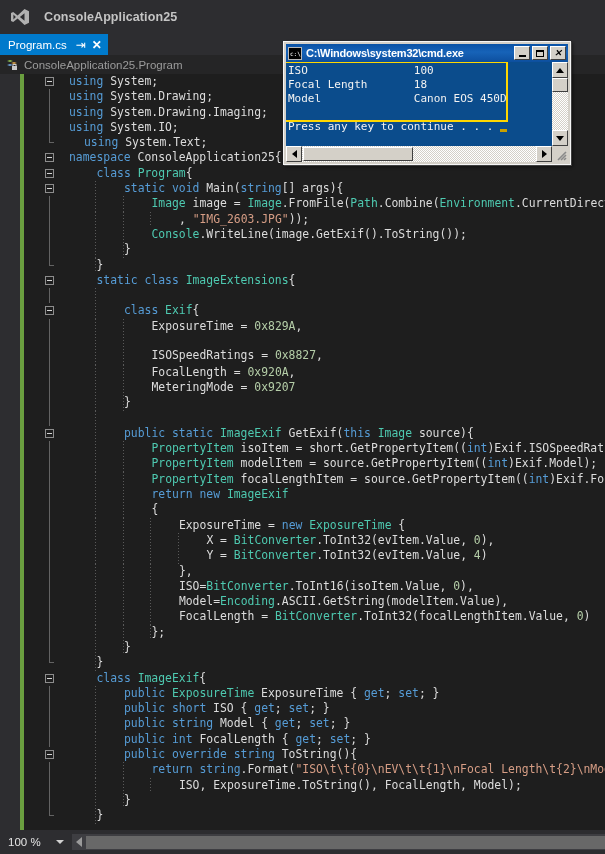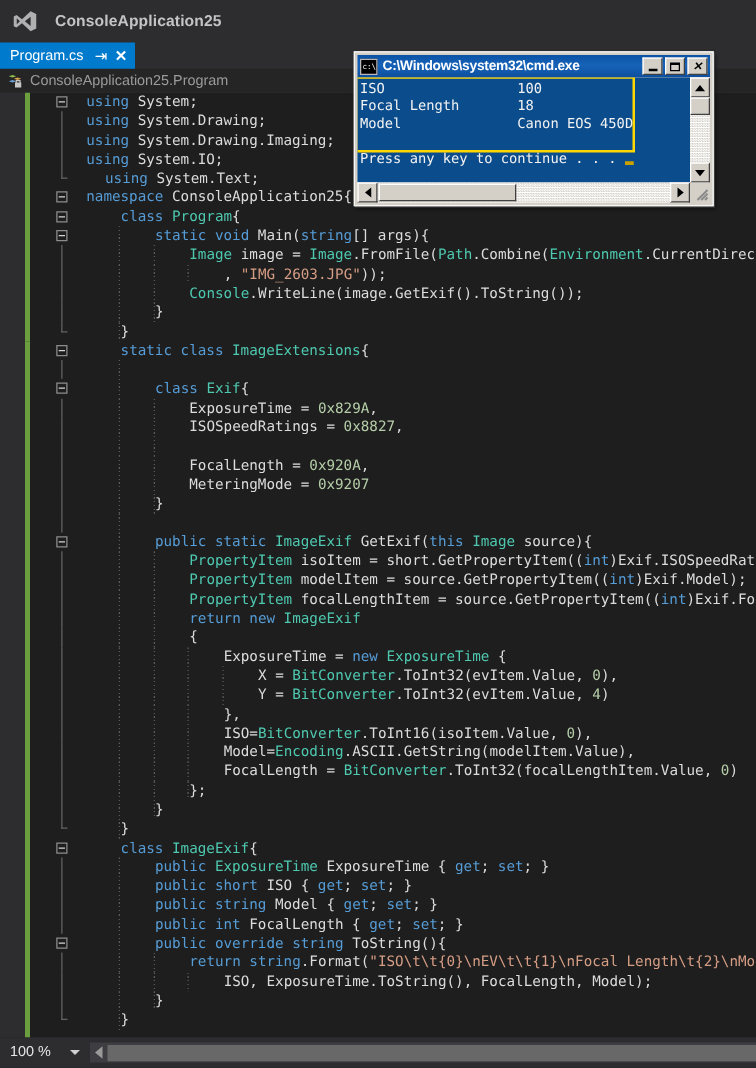--- a/index.html
+++ b/index.html
@@ -170,21 +170,21 @@
         <div class="line"><span class="boxgl"></span><span class="ig" style="left: 51.48px;"></span><span class="code" style="padding-left: 54.96px;"><span class="kw">static</span><span class="pl"> </span><span class="kw">void</span><span class="pl"> Main(</span><span class="kw">string</span><span class="pl">[] args){</span></span></div>
         <div class="line"><span class="vline"></span><span class="ig" style="left: 51.48px;"></span><span class="ig" style="left: 78.96px;"></span><span class="code" style="padding-left: 82.44px;"><span class="ty">Image</span><span class="pl"> image = </span><span class="ty">Image</span><span class="pl">.FromFile(</span><span class="ty">Path</span><span class="pl">.Combine(</span><span class="ty">Environment</span><span class="pl">.CurrentDirectory</span></span></div>
         <div class="line"><span class="vline"></span><span class="ig" style="left: 51.48px;"></span><span class="ig" style="left: 78.96px;"></span><span class="ig" style="left: 106.44px;"></span><span class="code" style="padding-left: 109.92px;"><span class="pl">, </span><span class="st">"IMG_2603.JPG"</span><span class="pl">));</span></span></div>
         <div class="line"><span class="vline"></span><span class="ig" style="left: 51.48px;"></span><span class="ig" style="left: 78.96px;"></span><span class="code" style="padding-left: 82.44px;"><span class="ty">Console</span><span class="pl">.WriteLine(image.GetExif().ToString());</span></span></div>
         <div class="line"><span class="vline"></span><span class="ig" style="left: 51.48px;"></span><span class="ig" style="left: 78.96px;"></span><span class="code" style="padding-left: 54.96px;"><span class="pl">}</span></span></div>
         <div class="line"><span class="corner"></span><span class="ig" style="left: 51.48px;"></span><span class="code" style="padding-left: 27.48px;"><span class="pl">}</span></span></div>
         <div class="line"><span class="boxgl"></span><span class="code" style="padding-left: 27.48px;"><span class="kw">static</span><span class="pl"> </span><span class="kw">class</span><span class="pl"> </span><span class="ty">ImageExtensions</span><span class="pl">{</span></span></div>
         <div class="line"><span class="vline"></span><span class="ig" style="left: 51.48px;"></span><span class="code" style="padding-left: 54.96px;"><span class="pl"></span></span></div>
         <div class="line"><span class="boxgl"></span><span class="ig" style="left: 51.48px;"></span><span class="code" style="padding-left: 54.96px;"><span class="kw">class</span><span class="pl"> </span><span class="ty">Exif</span><span class="pl">{</span></span></div>
         <div class="line"><span class="vline"></span><span class="ig" style="left: 51.48px;"></span><span class="ig" style="left: 78.96px;"></span><span class="code" style="padding-left: 82.44px;"><span class="pl">ExposureTime = </span><span class="num">0x829A</span><span class="pl">,</span></span></div>
-        <div class="line"><span class="vline"></span><span class="ig" style="left: 51.48px;"></span><span class="ig" style="left: 78.96px;"></span><span class="code" style="padding-left: 82.44px;"><span class="pl">ISOSpeedRatings = </span><span class="num">0x8827</span><span class="pl">,</span></span></div>
+        <div class="line"><span class="vline"></span><span class="ig" style="left: 51.48px;"></span><span class="ig" style="left: 78.96px;"></span><span class="code" style="padding-left: 82.44px; margin-top: 14px;"><span class="pl">ISOSpeedRatings = </span><span class="num">0x8827</span><span class="pl">,</span></span></div>
         <div class="line"><span class="vline"></span><span class="ig" style="left: 51.48px;"></span><span class="ig" style="left: 78.96px;"></span></div>
         <div class="line"><span class="vline"></span><span class="ig" style="left: 51.48px;"></span><span class="ig" style="left: 78.96px;"></span><span class="code" style="padding-left: 82.44px;"><span class="pl">FocalLength = </span><span class="num">0x920A</span><span class="pl">,</span></span></div>
         <div class="line"><span class="vline"></span><span class="ig" style="left: 51.48px;"></span><span class="ig" style="left: 78.96px;"></span><span class="code" style="padding-left: 82.44px;"><span class="pl">MeteringMode = </span><span class="num">0x9207</span></span></div>
         <div class="line"><span class="vline"></span><span class="ig" style="left: 51.48px;"></span><span class="ig" style="left: 78.96px;"></span><span class="code" style="padding-left: 54.96px;"><span class="pl">}</span></span></div>
         <div class="line"><span class="vline"></span><span class="ig" style="left: 51.48px;"></span><span class="code" style="padding-left: 54.96px;"><span class="pl"></span></span></div>
         <div class="line"><span class="boxgl"></span><span class="ig" style="left: 51.48px;"></span><span class="code" style="padding-left: 54.96px;"><span class="kw">public</span><span class="pl"> </span><span class="kw">static</span><span class="pl"> </span><span class="ty">ImageExif</span><span class="pl"> GetExif(</span><span class="kw">this</span><span class="pl"> </span><span class="ty">Image</span><span class="pl"> source){</span></span></div>
         <div class="line"><span class="vline"></span><span class="ig" style="left: 51.48px;"></span><span class="ig" style="left: 78.96px;"></span><span class="code" style="padding-left: 82.44px;"><span class="ty">PropertyItem</span><span class="pl"> isoItem = short.GetPropertyItem((</span><span class="kw">int</span><span class="pl">)Exif.ISOSpeedRatings);</span></span></div>
         <div class="line"><span class="vline"></span><span class="ig" style="left: 51.48px;"></span><span class="ig" style="left: 78.96px;"></span><span class="code" style="padding-left: 82.44px;"><span class="ty">PropertyItem</span><span class="pl"> modelItem = source.GetPropertyItem((</span><span class="kw">int</span><span class="pl">)Exif.Model);</span></span></div>
         <div class="line"><span class="vline"></span><span class="ig" style="left: 51.48px;"></span><span class="ig" style="left: 78.96px;"></span><span class="code" style="padding-left: 82.44px;"><span class="ty">PropertyItem</span><span class="pl"> focalLengthItem = source.GetPropertyItem((</span><span class="kw">int</span><span class="pl">)Exif.FocalLength);</span></span></div>
         <div class="line"><span class="vline"></span><span class="ig" style="left: 51.48px;"></span><span class="ig" style="left: 78.96px;"></span><span class="code" style="padding-left: 82.44px;"><span class="kw">return</span><span class="pl"> </span><span class="kw">new</span><span class="pl"> </span><span class="ty">ImageExif</span></span></div>

